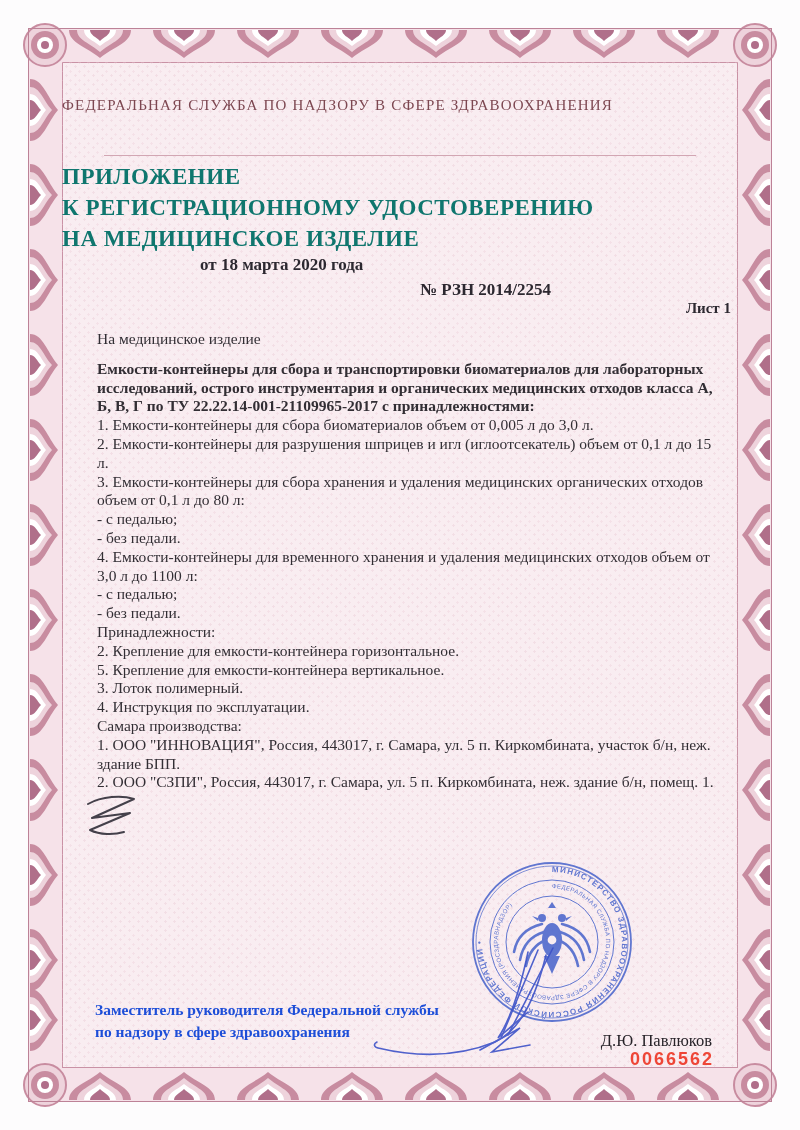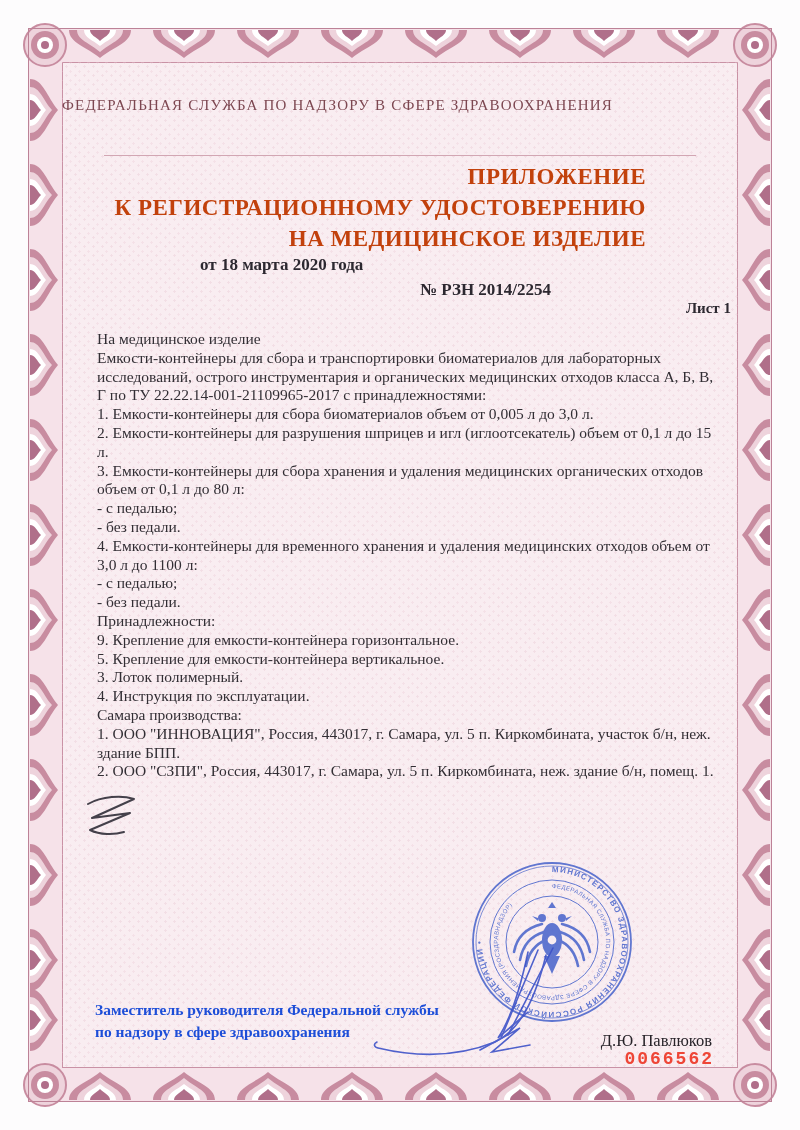--- a/index.html
+++ b/index.html
@@ -8,33 +8,33 @@
   .border-svg{position:absolute;left:0;top:0;z-index:0;}
   .inner-texture{position:absolute;left:62px;top:62px;width:676px;height:1006px;z-index:1;
         background:
           radial-gradient(rgba(233,199,211,0.38) 1.1px, transparent 1.3px) 0 0/9px 9px,
           radial-gradient(rgba(233,199,211,0.30) 1.1px, transparent 1.3px) 4px 5px/9px 9px;
         pointer-events:none;}
   .abs{position:absolute;z-index:2;}
   .agency{left:62px;top:96px;width:676px;color:#7d4751;
           font-size:15px;line-height:19px;letter-spacing:1.2px;}
   .rule{left:104px;top:155px;width:592px;height:1px;background:#d2a6b3;}
-  .titles{left:62px;top:161px;width:584px;text-align:right;color:#c2410c;
+  .titles{left:62px;top:161px;width:584px;text-align:left;color:#0f766e;
           font-weight:bold;font-size:23px;line-height:31px;letter-spacing:0.5px;}
   .issue-date{left:200px;top:255px;font-weight:bold;font-size:17px;color:#2c2830;}
   .reg-number{left:420px;top:280px;font-weight:bold;font-size:17px;color:#2c2830;}
   .sheet{left:62px;top:300px;width:650px;text-align:right;font-weight:bold;
          font-size:15px;color:#2c2830;margin-left:19px;}
   .body-text{left:97px;top:330px;width:628px;font-size:15.5px;line-height:18.8px;color:#322e34;}
   .body-text p{margin:0;}
-  .body-text p.bold{font-weight:normal;}
+  .body-text p.bold{font-weight:bold;margin-top:11px;}
   .signer{left:95px;top:999px;width:420px;font-weight:bold;font-size:15.5px;
           line-height:21.5px;color:#1d4ed8;}
   .signer-name{right:88px;top:1031px;font-weight:normal;font-size:16.5px;color:#272329;}
-  .serial{right:86px;top:1049px;font-family:Liberation Mono, monospace;font-weight:bold;
+  .serial{right:86px;top:1049px;font-family:Liberation Sans, sans-serif;font-weight:bold;
           font-size:18px;letter-spacing:2px;color:#ee4637;}
   .stamp-svg{left:462px;top:852px;z-index:2;opacity:0.88;}
   .sig-svg{left:360px;top:930px;z-index:3;}
   .paraph-svg{left:80px;top:792px;z-index:2;}
 </style>
 </head>
 <body>
 
 <div class="page">
 
@@ -132,21 +132,21 @@
     <p class="bold">Емкости-контейнеры для сбора и транспортировки биоматериалов для лабораторных исследований, острого инструментария и органических медицинских отходов класса А, Б, В, Г по ТУ 22.22.14-001-21109965-2017 с принадлежностями:</p>
     <p>1. Емкости-контейнеры для сбора биоматериалов объем от 0,005 л до 3,0 л.</p>
     <p>2. Емкости-контейнеры для разрушения шприцев и игл (иглоотсекатель) объем от 0,1 л до 15 л.</p>
     <p>3. Емкости-контейнеры для сбора хранения и удаления медицинских органических отходов объем от 0,1 л до 80 л:</p>
     <p>- с педалью;</p>
     <p>- без педали.</p>
     <p>4. Емкости-контейнеры для временного хранения и удаления медицинских отходов объем от 3,0 л до 1100 л:</p>
     <p>- с педалью;</p>
     <p>- без педали.</p>
     <p>Принадлежности:</p>
-    <p>9. Крепление для емкости-контейнера горизонтальное.</p>
+    <p>2. Крепление для емкости-контейнера горизонтальное.</p>
     <p>5. Крепление для емкости-контейнера вертикальное.</p>
     <p>3. Лоток полимерный.</p>
     <p>4. Инструкция по эксплуатации.</p>
     <p>Самара производства:</p>
     <p>1. ООО "ИННОВАЦИЯ", Россия, 443017, г. Самара, ул. 5 п. Киркомбината, участок б/н, неж. здание БПП.</p>
     <p>2. ООО "СЗПИ", Россия, 443017, г. Самара, ул. 5 п. Киркомбината, неж. здание б/н, помещ. 1.</p>
   </div>
 
   <svg class="abs paraph-svg" width="64" height="48" viewBox="0 0 64 48">
     <path d="M8,12 C22,4 42,3 54,7 L12,26 L50,21 L10,38 C20,43 34,43 44,40" fill="none" stroke="#44404a" stroke-width="2" stroke-linecap="round" stroke-linejoin="round"></path>

